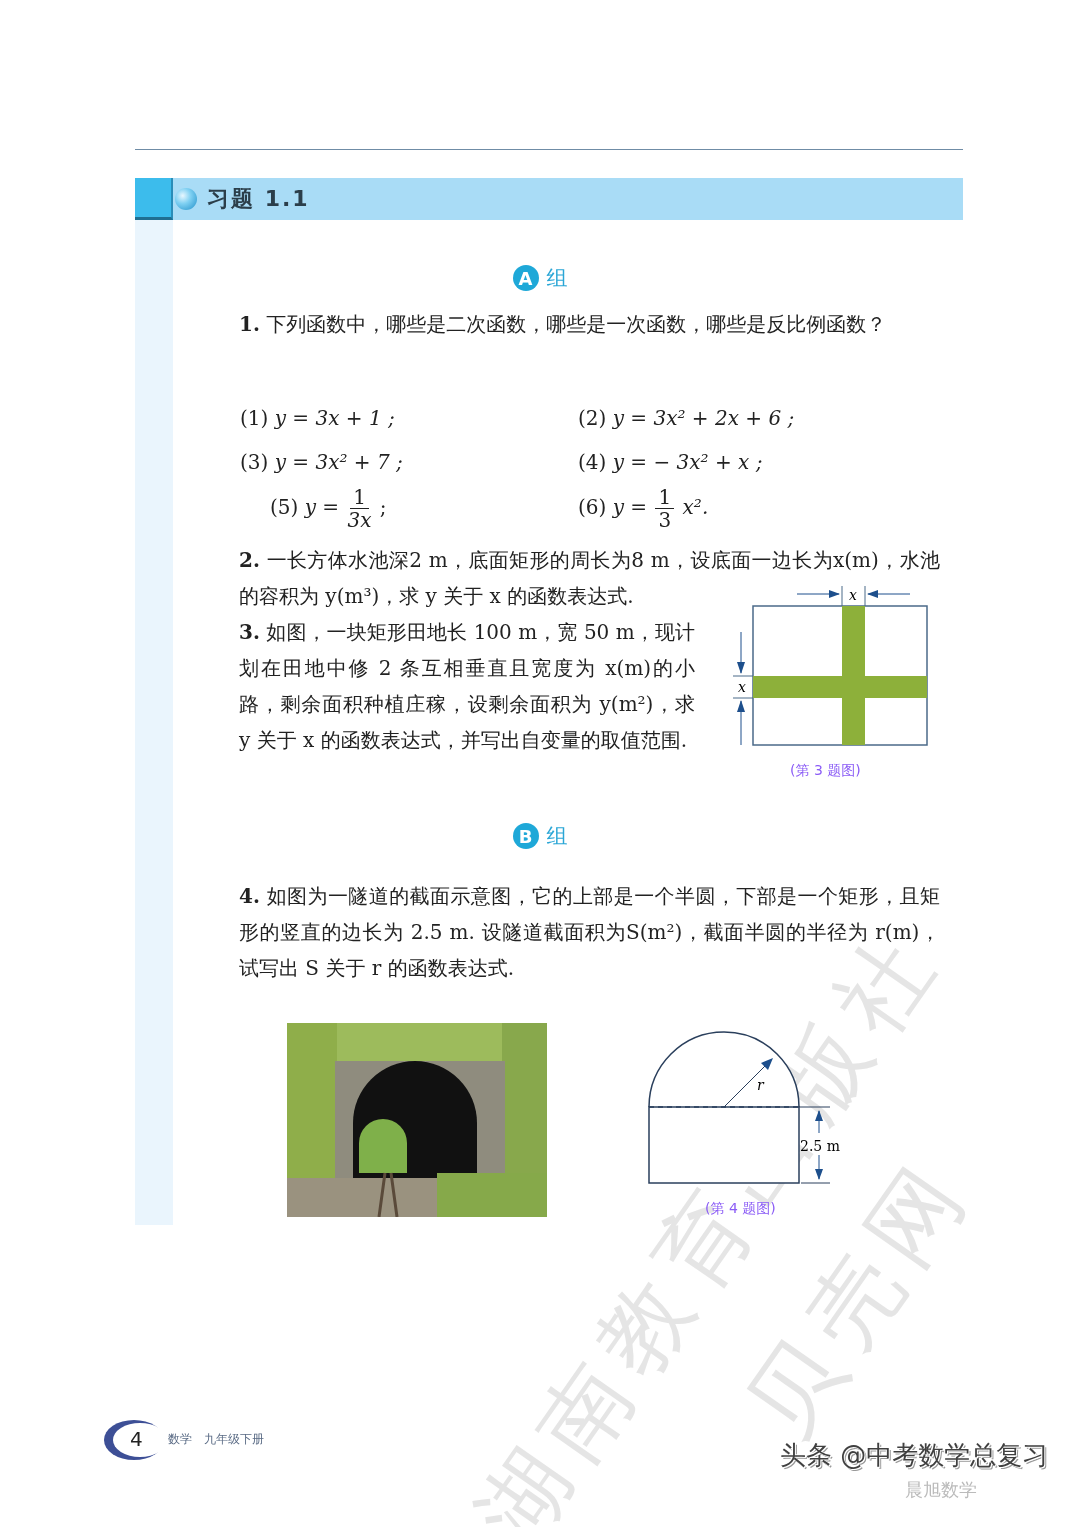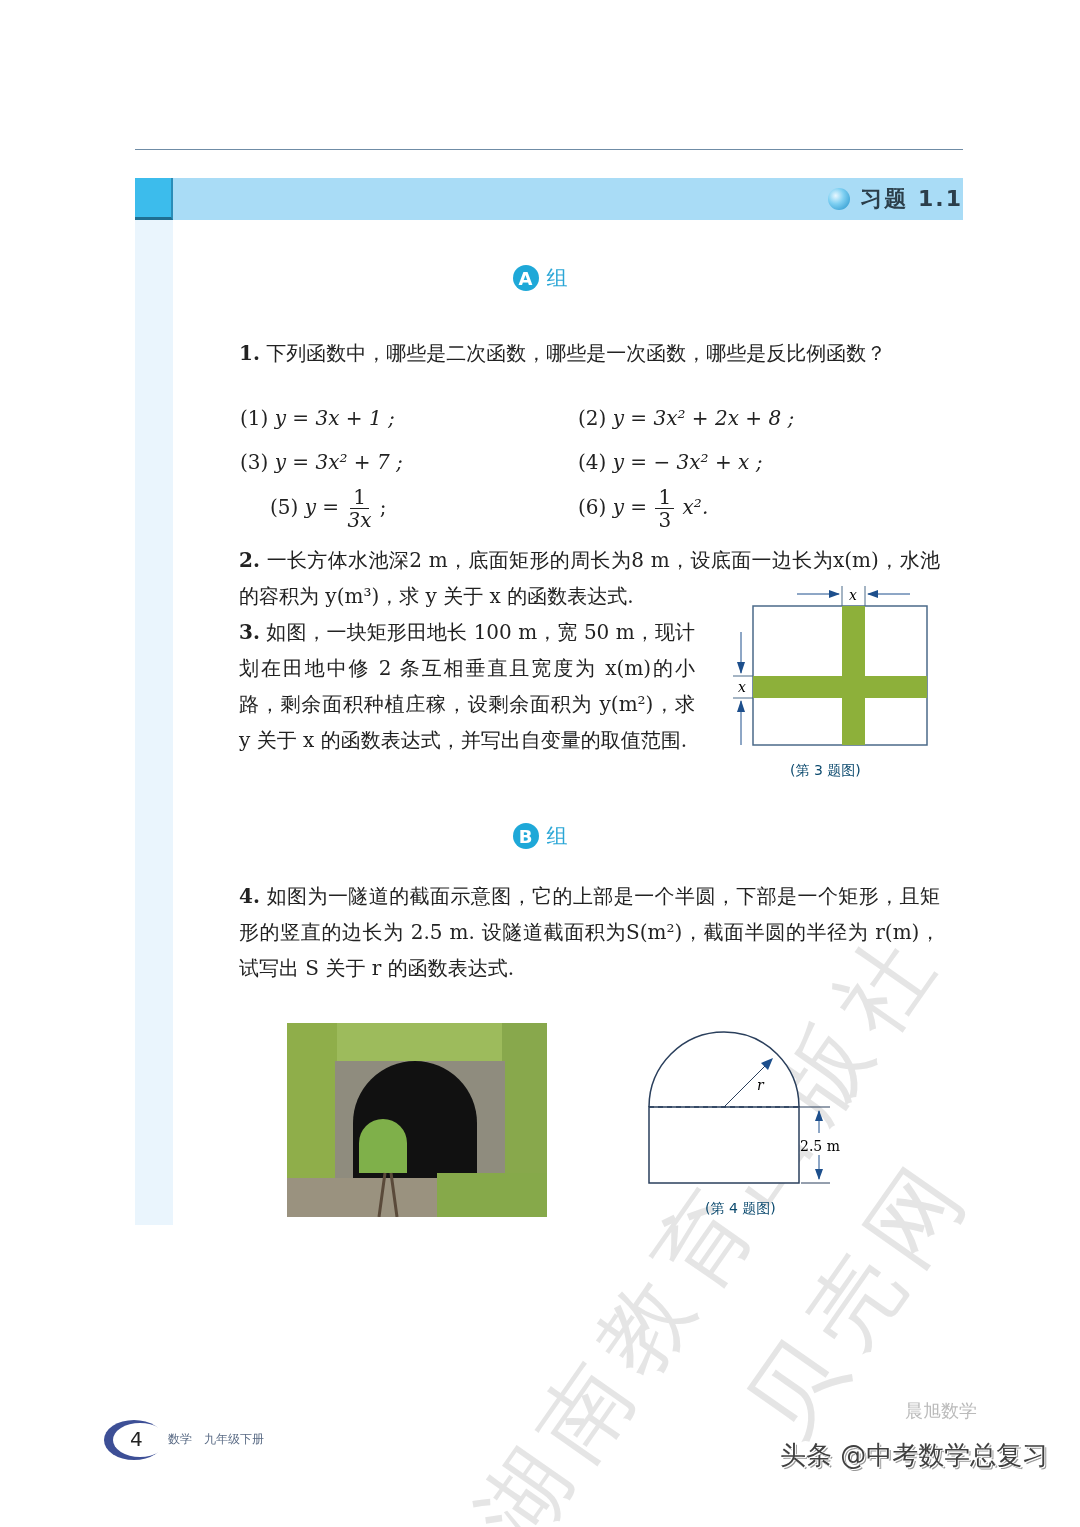--- a/index.html
+++ b/index.html
@@ -5,45 +5,45 @@
   html, body { margin:0; padding:0; }
   body {
     width:1080px; height:1527px; background:#ffffff; position:relative; overflow:hidden;
     font-family: "DejaVu Serif", "Liberation Serif", serif; color:#222;
   }
   .top-rule { position:absolute; left:135px; top:149px; width:828px; height:1px; background:#6f8ca6; }
   .side-strip { position:absolute; left:135px; top:220px; width:38px; height:1005px; background:#eaf5fd; }
   .banner { position:absolute; left:135px; top:178px; width:828px; height:42px; background:#a9dcf6; }
   .banner-tab { position:absolute; left:0; top:0; width:38px; height:42px; background:#3cbcec;
     border-right:2px solid #2a8db8; border-bottom:3px solid #1f6f92; box-sizing:border-box; }
-  .banner-title { position:absolute; left:0; right:0; top:0; height:42px; display:flex; align-items:center; justify-content:flex-end; gap:10px; padding-left:40px; }
+  .banner-title { position:absolute; left:0; right:0; top:0; height:42px; display:flex; align-items:center; justify-content:flex-start; gap:10px; padding-left:40px; }
   .ball { width:22px; height:22px; border-radius:50%; background: radial-gradient(circle at 35% 35%, #e8f7ff 0%, #7fd0f2 40%, #1f8fc9 100%); }
   .banner-text { font-family:"DejaVu Sans", sans-serif; font-weight:bold; font-size:22px; color:#2b3e4a; letter-spacing:2px; }
 
   .group-head { position:absolute; left:0; width:1080px; display:flex; justify-content:center; align-items:center; gap:8px; }
   .badge { width:26px; height:26px; border-radius:50%; background:#1ea8d8; color:#fff; display:flex; align-items:center; justify-content:center;
     font-family:"DejaVu Sans", sans-serif; font-weight:bold; font-size:18px; }
   .group-label { font-family:"DejaVu Sans", sans-serif; font-size:21px; color:#2aa6d6; }
 
   .para { position:absolute; left:195px; width:745px; font-size:20px; line-height:36px; text-align:justify; }
   .para .num { font-weight:bold; }
   .indent { padding-left:44px; }
   .opt { position:absolute; font-size:20px; line-height:30px; white-space:nowrap; }
   .frac { display:inline-flex; flex-direction:column; align-items:center; vertical-align:middle; line-height:22px; margin:0 2px; }
   .frac .n { border-bottom:1px solid #222; padding:0 3px; }
   i { font-style:italic; }
 
-  .fig-caption { position:absolute; font-family:"DejaVu Sans", sans-serif; font-size:14px; color:#0c4a6e; }
+  .fig-caption { position:absolute; font-family:"DejaVu Sans", sans-serif; font-size:14px; color:#8b5cf6; }
   .photo { position:absolute; left:287px; top:1023px; width:260px; height:194px; overflow:hidden; background:#6f8d3e; }
 
   .footer-num { position:absolute; left:102px; top:1418px; width:64px; height:44px; }
   .footer-text { position:absolute; left:168px; top:1431px; font-size:12px; color:#5a6b85; font-family:Liberation Serif, serif; }
   .watermark-bottom { position:absolute; left:780px; top:1438px; font-family:"DejaVu Sans", sans-serif; font-size:26px; color:#404040;
      text-shadow: 1px 1px 0 #fff, -1px -1px 0 #fff, 2px 2px 0 #999; }
-  .watermark-faint { position:absolute; left:905px; top:1399px; font-family:"DejaVu Sans", sans-serif; font-size:18px; color:#bbb; }
+  .watermark-faint { position:absolute; left:905px; top:1478px; font-family:"DejaVu Sans", sans-serif; font-size:18px; color:#bbb; }
   .diag-wm { position:absolute; font-family:"DejaVu Sans", sans-serif; font-size:90px; color:rgba(180,180,180,0.35); transform:rotate(-55deg); transform-origin:left top; white-space:nowrap; letter-spacing:14px; pointer-events:none; }
 </style>
 </head>
 <body>
 
 <div class="diag-wm" style="left:450px; top:1500px;">湖南教育出版社</div>
 <div class="diag-wm" style="left:720px; top:1390px;">贝壳网</div>
 
 <div class="top-rule"></div>
 <div class="side-strip"></div>
@@ -54,31 +54,31 @@
     <span class="ball"></span>
     <span class="banner-text">习题 1.1</span>
   </div>
 </div>
 
 <div class="group-head" style="top:264px;">
   <span class="badge">A</span>
   <span class="group-label">组</span>
 </div>
 
-<div class="para" style="top:335px;">
+<div class="para" style="top:306px;">
   <div class="indent"><span class="num">1.</span> <span>下列函数中，哪些是二次函数，哪些是一次函数，哪些是反比例函数？</span></div>
 </div>
 
 <div class="opt" style="left:240px; top:403px;">
   <span>(1)</span>
   <i>y = 3x + 1 ;</i>
 </div>
 <div class="opt" style="left:578px; top:403px;">
   <span>(2)</span>
-  <i>y = 3x² + 2x + 8 ;</i>
+  <i>y = 3x² + 2x + 6 ;</i>
 </div>
 <div class="opt" style="left:240px; top:447px;">
   <span>(3)</span>
   <i>y = 3x² + 7 ;</i>
 </div>
 <div class="opt" style="left:578px; top:447px;">
   <span>(4)</span>
   <i>y = − 3x² + x ;</i>
 </div>
 <div class="opt" style="left:240px; top:486px;margin-left:30px;">

